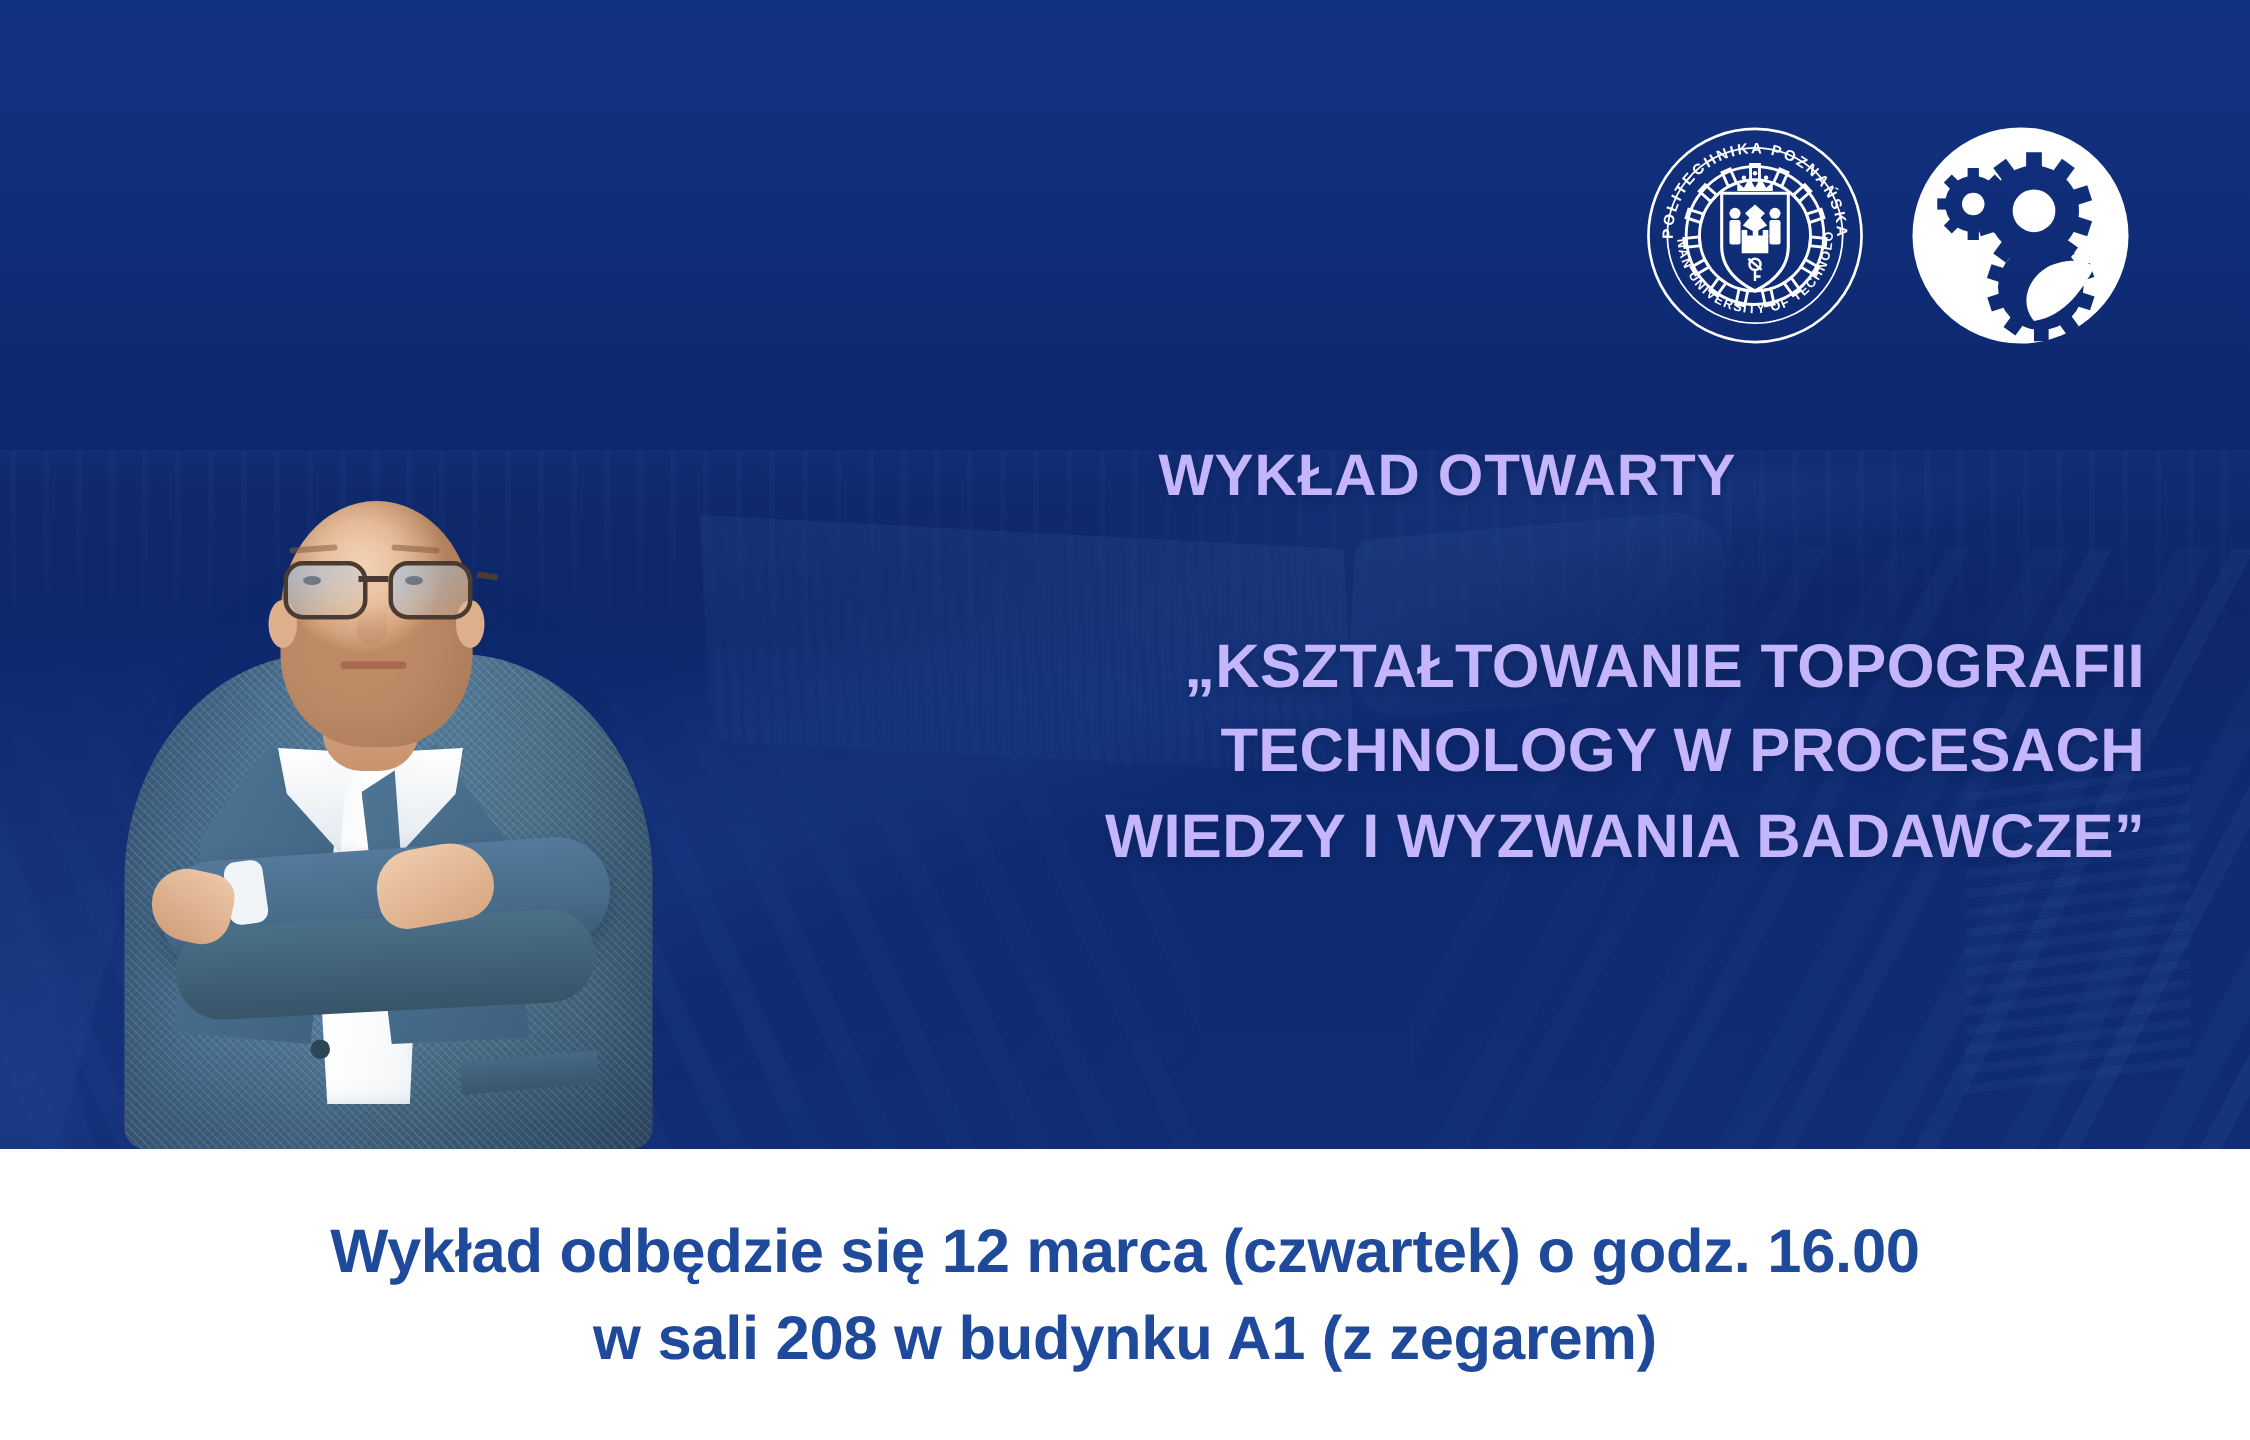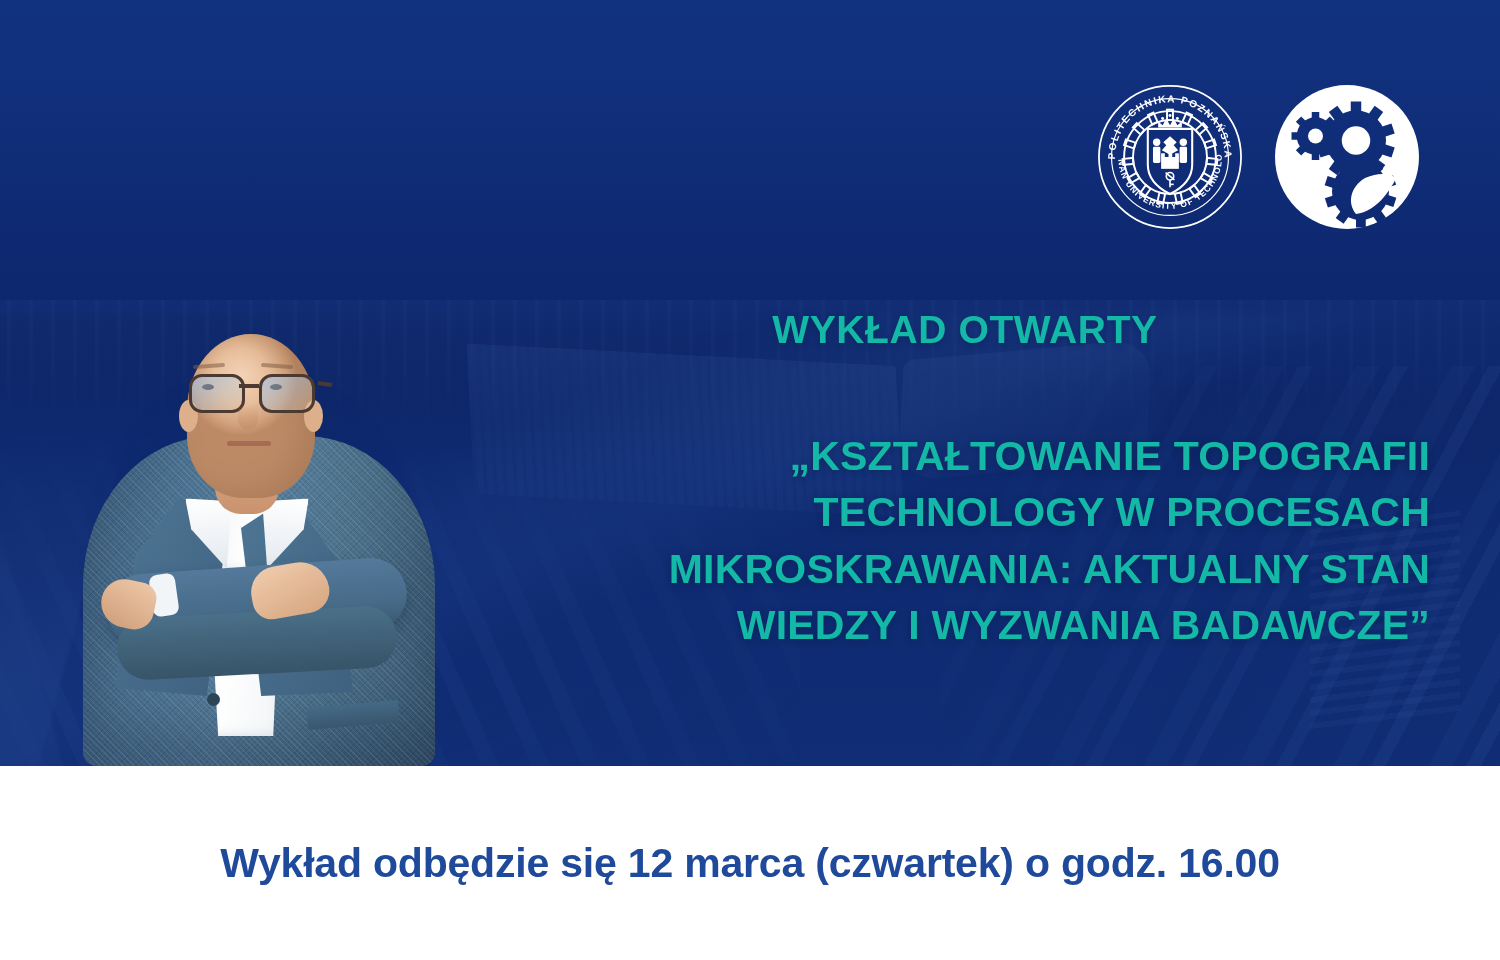--- a/index.html
+++ b/index.html
@@ -375,22 +375,21 @@
   .logo-put { width: 148px; height: 148px; display: block; }
   .logo-fme { width: 150px; height: 150px; display: block; }
 
   
   .hero-text {
     position: absolute;
     left: 500px;
     right: 70px;
     top: 296px;
     text-align: center;
-    color: #14b8a6;
-    margin-top: 12px;
+    color: #c4b5fd;
   }
   .kicker {
     font-size: 39px;
     font-weight: 700;
     letter-spacing: .6px;
     line-height: 1.12;
     margin: 0;
     text-shadow: 0 2px 6px rgba(8,26,62,.35);
   }
   .lecture-title {
@@ -689,23 +688,23 @@
         <rect x="0" y="0" width="200" height="200" fill="#ffffff" mask="url(#fmeMask)"></rect>
       </svg>
 
     </div>
 
     <div class="hero-text">
       <p class="kicker">WYKŁAD OTWARTY</p>
       <div class="lecture-title">
         <span class="tl">„KSZTAŁTOWANIE TOPOGRAFII</span>
         <span class="tl">TECHNOLOGY W PROCESACH</span>
-        <span class="tl">MIKROSKRAWANIA: AKTUALNY STAN</span>
         <span class="tl">WIEDZY I WYZWANIA BADAWCZE”</span>
       </div>
     </div>
   </div>
 
   <div class="footer">
     <span class="footer-line">Wykład odbędzie się 12 marca (czwartek) o godz. 16.00</span>
+    <span class="footer-line">w sali 208 w budynku A1 (z zegarem)</span>
   </div>
 
 </div>
 
 </body></html>

